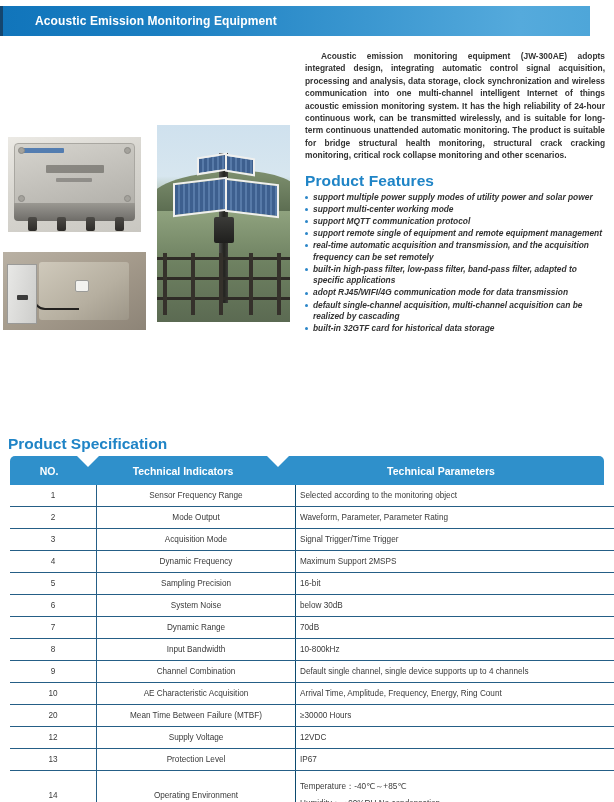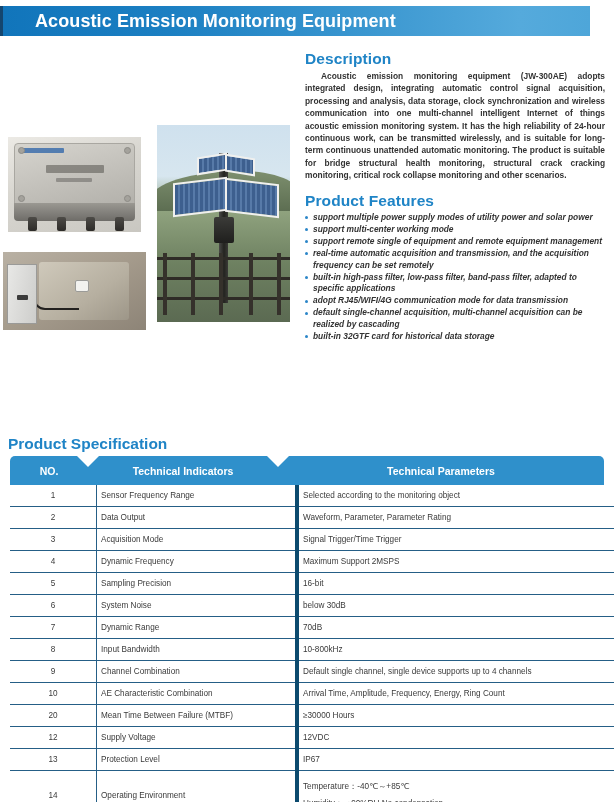--- a/index.html
+++ b/index.html
@@ -39,21 +39,21 @@
     width: 587px;
     height: 30px;
     background: linear-gradient(to right, #1175bb 0%, #1b7fc2 28%, #3b97d0 62%, #55aadc 88%, #4ea6d9 100%);
   }
   .banner-title {
     position: absolute;
     left: 35px;
     top: 0;
     height: 30px;
     line-height: 30px;
-    font-size: 18px;
+    font-size: 12px;
     font-weight: bold;
     color: #ffffff;
     letter-spacing: 0.1px;
     white-space: nowrap;
   }
 
   
   .photos {
     position: absolute;
     left: 0;
@@ -326,21 +326,21 @@
   }
   table.spec td {
     border-bottom: 1px solid #255e86;
     font-size: 8.2px;
     color: #3a3a3a;
     padding: 0 4px;
     height: 21px;
     vertical-align: middle;
   }
   .col-no    { width: 78px;  text-align: center; border-right: 1px solid #255e86; }
-  .col-ind   { width: 190px; border-right: 4px solid #0c4a6e; margin-top: 10px; }
+  .col-ind   { width: 190px; text-align: center; border-right: 1px solid #0c4a6e; margin-top: 10px; }
   .col-param { width: 326px; text-align: left; padding-left: 10px; }
   table.spec tr:last-child td { border-bottom: 2px solid #255e86; }
 
   td.multiline { line-height: 11.5px; padding-top: 2px; padding-bottom: 2px; }
   .param-line { display: block; }
   .param-line + .param-line { margin-top: 5px; }
 </style>
 </head>
 <body>
 
@@ -392,27 +392,27 @@
     <div class="sol-fence-post" style="left:34px;"></div>
     <div class="sol-fence-post" style="left:62px;"></div>
     <div class="sol-fence-post" style="left:92px;"></div>
     <div class="sol-fence-post" style="left:120px;"></div>
   </div>
 
 </div>
 
 <div class="right-col">
 
-  <h2 class="section-head">Description</h2>
   <p class="desc-body"><span class="indent"></span><span>Acoustic emission monitoring equipment (JW-300AE) adopts integrated design, integrating automatic control signal acquisition, processing and analysis, data storage, clock synchronization and wireless communication into one multi-channel intelligent Internet of things acoustic emission monitoring system. It has the high reliability of 24-hour continuous work, can be transmitted wirelessly, and is suitable for long-term continuous unattended automatic monitoring. The product is suitable for bridge structural health monitoring, structural crack cracking monitoring, critical rock collapse monitoring and other scenarios.</span></p>
 
   <h2 class="section-head" style="margin-top:10px;">Product Features</h2>
   <ul class="features">
     <li>support multiple power supply modes of utility power and solar power</li>
     <li>support multi-center working mode</li>
+    <li>support MQTT communication protocol</li>
     <li>support remote single of equipment and remote equipment management</li>
     <li>real-time automatic acquisition and transmission, and the acquisition frequency can be set remotely</li>
     <li>built-in high-pass filter, low-pass filter, band-pass filter, adapted to specific applications</li>
     <li>adopt RJ45/WIFI/4G communication mode for data transmission</li>
     <li>default single-channel acquisition, multi-channel acquisition can be realized by cascading</li>
     <li>built-in 32GTF card for historical data storage</li>
   </ul>
 
 </div>
 
@@ -430,21 +430,21 @@
 
   <table class="spec">
     <tbody>
       <tr>
         <td class="col-no">1</td>
         <td class="col-ind">Sensor Frequency Range</td>
         <td class="col-param">Selected according to the monitoring object</td>
       </tr>
       <tr>
         <td class="col-no">2</td>
-        <td class="col-ind">Data Output</td>
+        <td class="col-ind">Mode Output</td>
         <td class="col-param">Waveform, Parameter, Parameter Rating</td>
       </tr>
       <tr>
         <td class="col-no">3</td>
         <td class="col-ind">Acquisition Mode</td>
         <td class="col-param">Signal Trigger/Time Trigger</td>
       </tr>
       <tr>
         <td class="col-no">4</td>
         <td class="col-ind">Dynamic Frequency</td>
@@ -470,21 +470,21 @@
         <td class="col-ind">Input Bandwidth</td>
         <td class="col-param">10-800kHz</td>
       </tr>
       <tr>
         <td class="col-no">9</td>
         <td class="col-ind">Channel Combination</td>
         <td class="col-param multiline">Default single channel, single device supports up to 4 channels</td>
       </tr>
       <tr>
         <td class="col-no">10</td>
-        <td class="col-ind">AE Characteristic Combination</td>
+        <td class="col-ind">AE Characteristic Acquisition</td>
         <td class="col-param">Arrival Time, Amplitude, Frequency, Energy, Ring Count</td>
       </tr>
       <tr>
         <td class="col-no">20</td>
         <td class="col-ind">Mean Time Between Failure (MTBF)</td>
         <td class="col-param">≥30000 Hours</td>
       </tr>
       <tr>
         <td class="col-no">12</td>
         <td class="col-ind">Supply Voltage</td>

